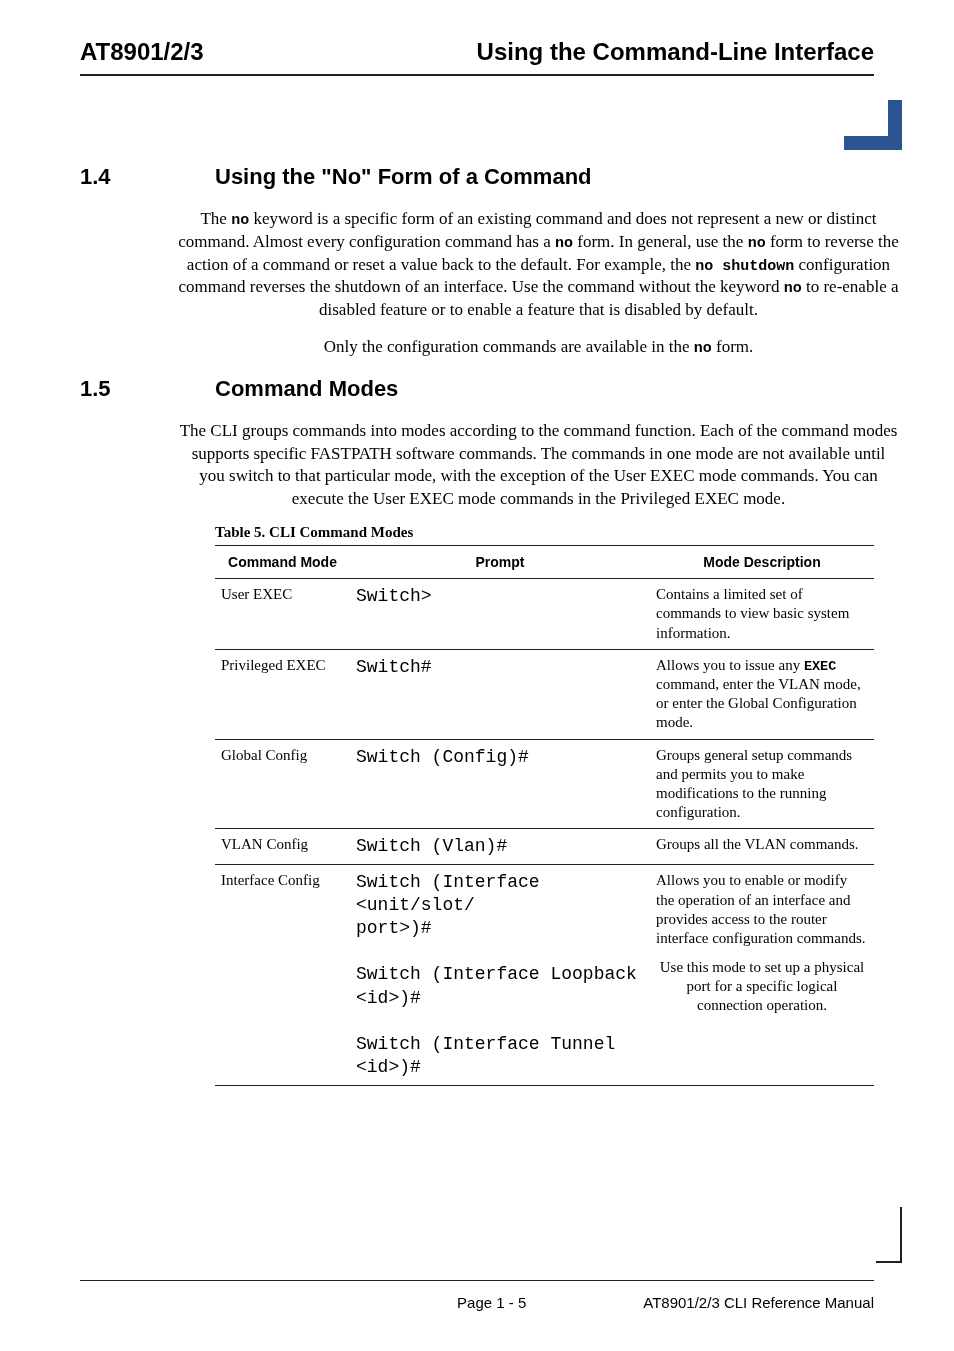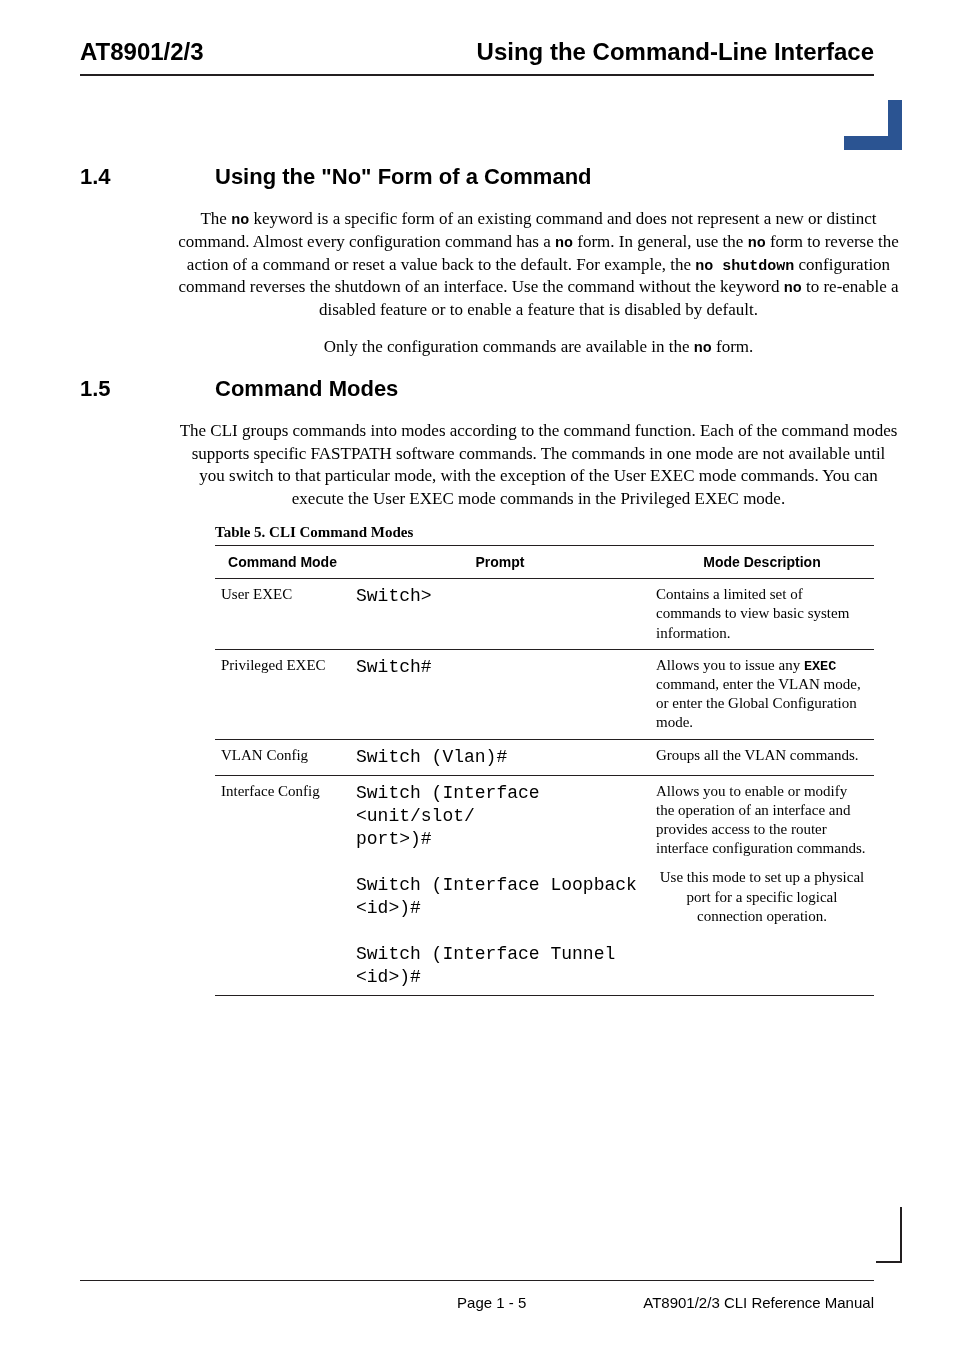--- a/index.html
+++ b/index.html
@@ -207,20 +207,25 @@
           <td class="mode-col">User EXEC</td>
           <td class="prompt-col">Switch&gt;</td>
           <td class="desc-col">Contains a limited set of commands to view basic system information.</td>
         </tr>
         <tr>
           <td class="mode-col">Privileged EXEC</td>
           <td class="prompt-col">Switch#</td>
           <td class="desc-col">Allows you to issue any <span class="mono">EXEC</span> command, enter the VLAN mode, or enter the Global Configuration mode.</td>
         </tr>
         <tr>
+          <td class="mode-col">Global Config</td>
+          <td class="prompt-col">Switch (Config)#</td>
+          <td class="desc-col">Groups general setup commands and permits you to make modifications to the running configuration.</td>
+        </tr>
+        <tr>
           <td class="mode-col">VLAN Config</td>
           <td class="prompt-col">Switch (Vlan)#</td>
           <td class="desc-col">Groups all the VLAN commands.</td>
         </tr>
         <tr>
           <td class="mode-col">Interface Config</td>
           <td class="prompt-col">Switch (Interface &lt;unit/slot/
 port&gt;)#
 
 Switch (Interface Loopback &lt;id&gt;)#

